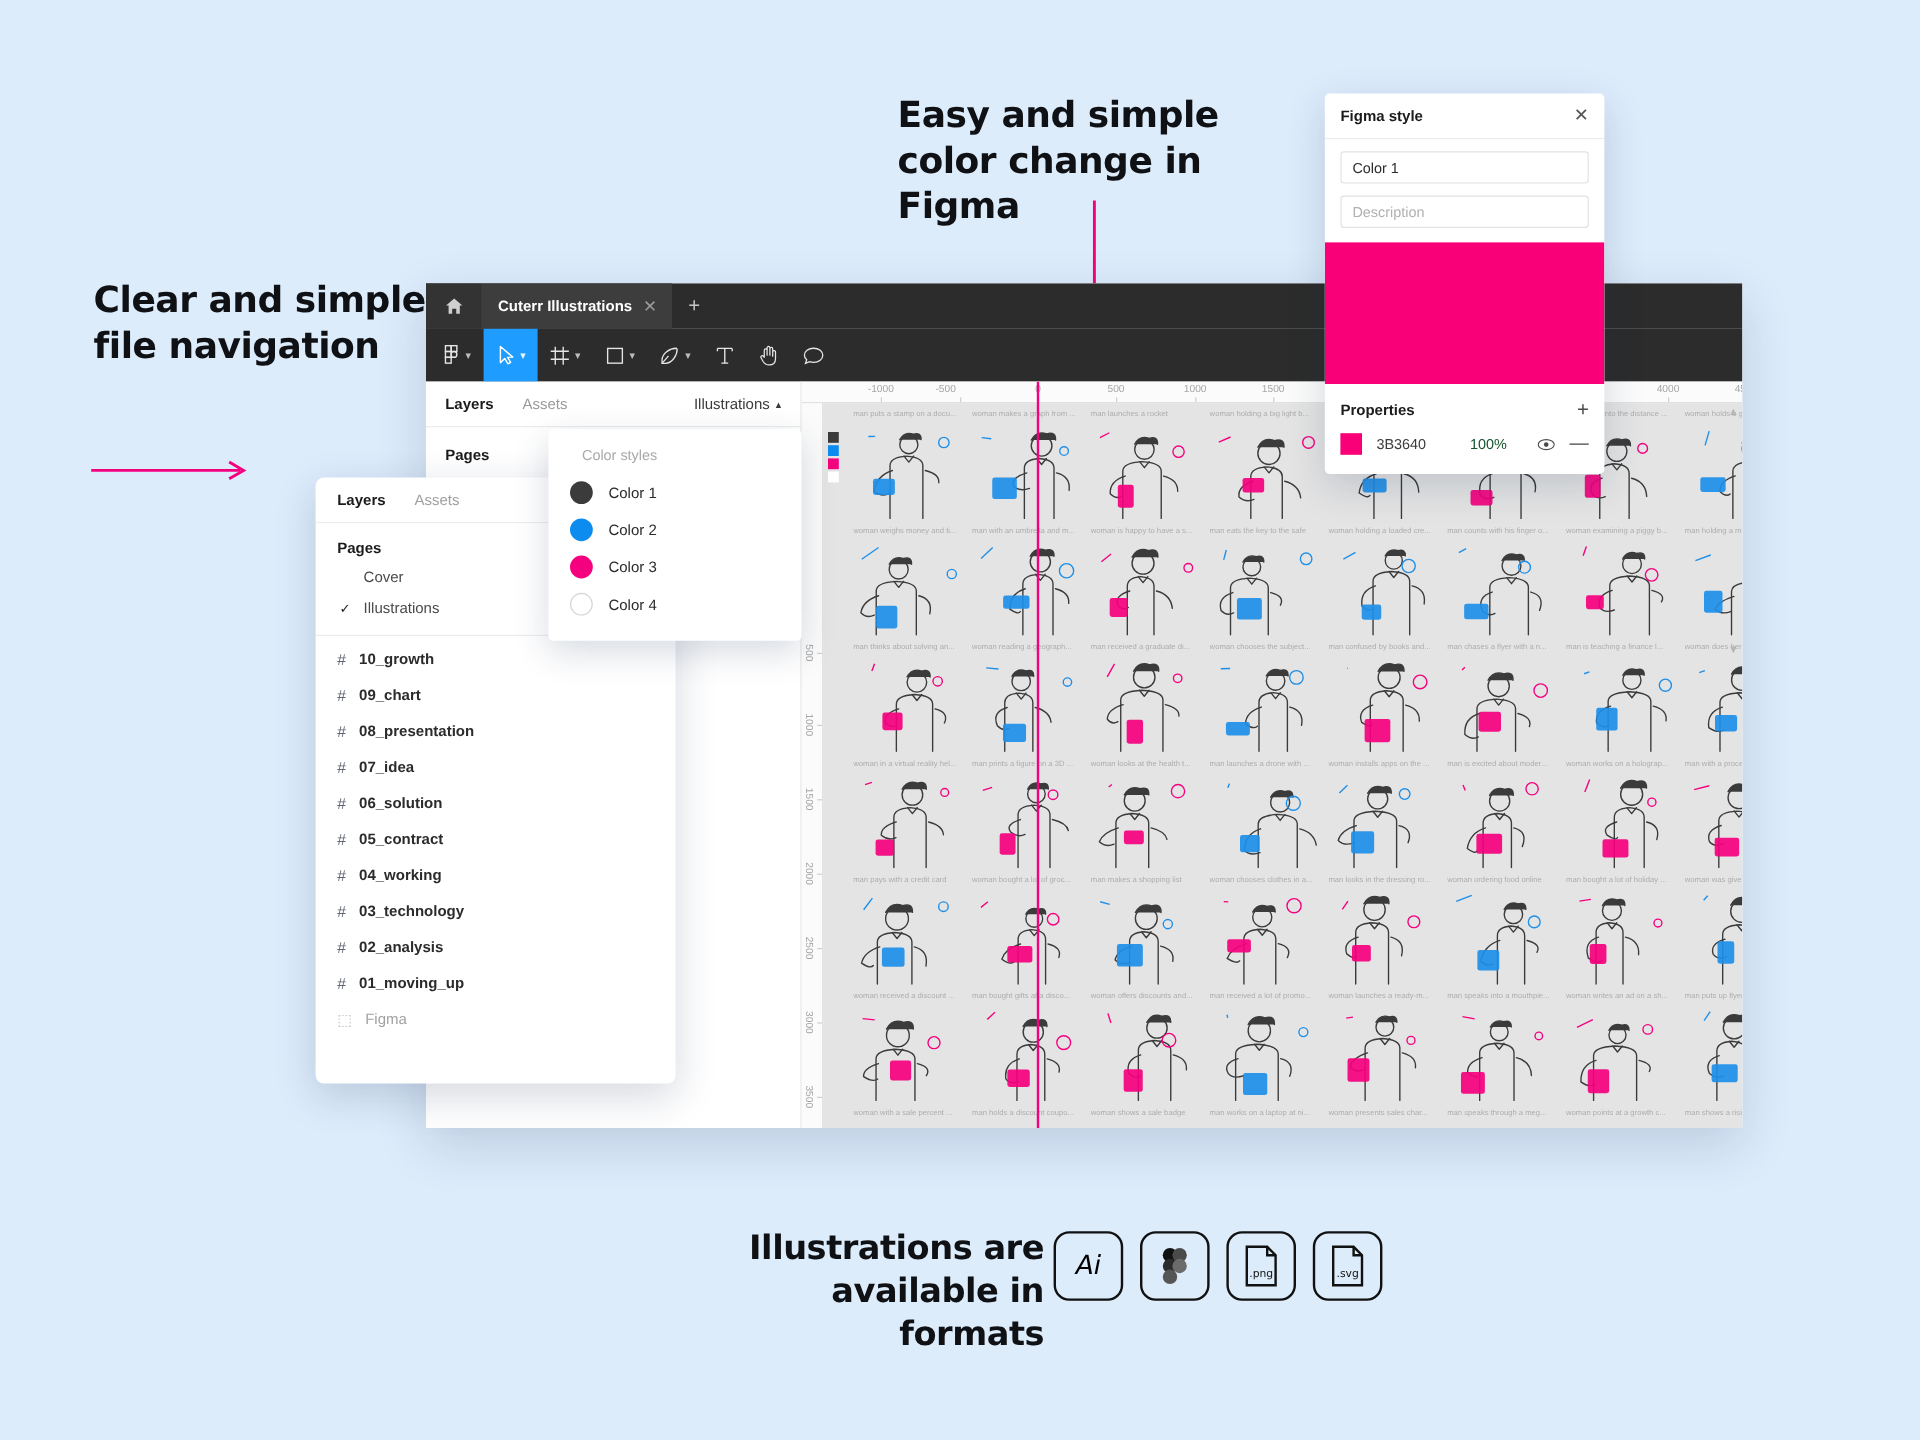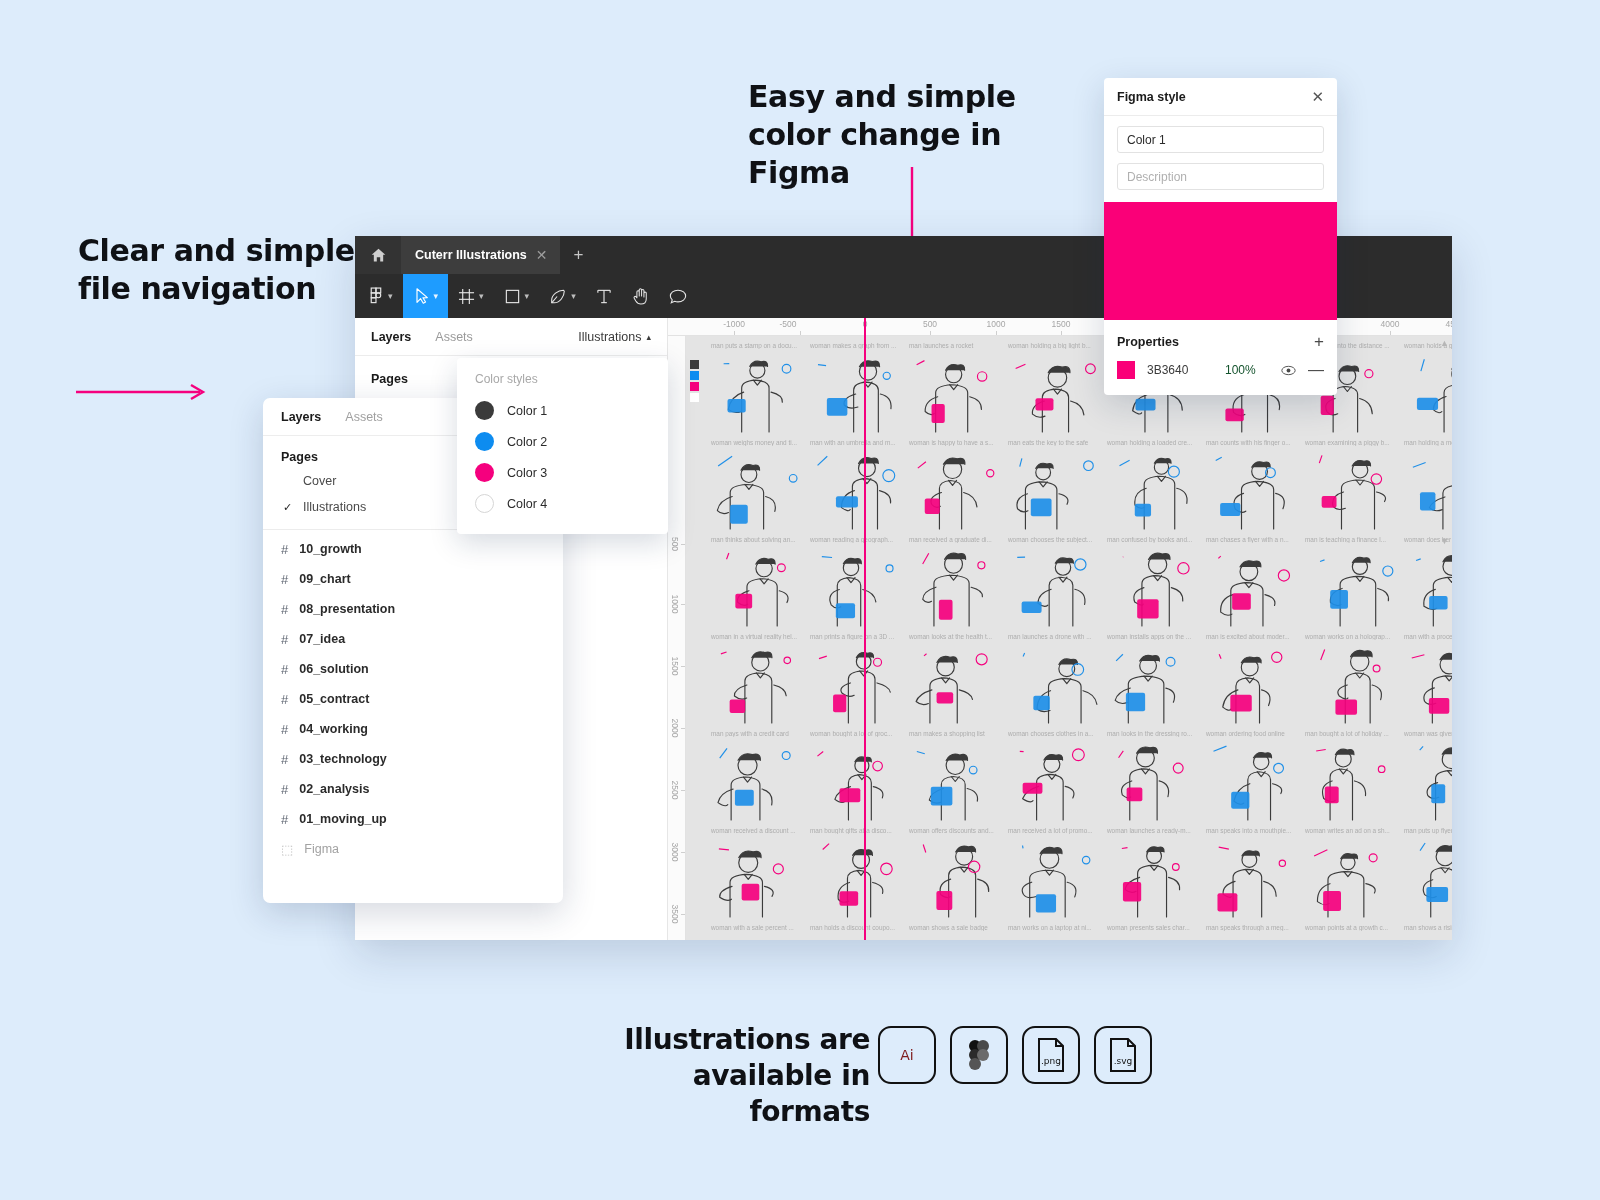--- a/index.html
+++ b/index.html
@@ -194,21 +194,21 @@
   .lf-item.muted .hash { color: #c2c2c2; }
 
   
   #color-styles {
     position: absolute; left: 457px; top: 358px;
     width: 211px; height: 176px; background: #fff;
     border-radius: 4px; box-shadow: 0 9px 28px rgba(20,40,80,.17);
     z-index: 25; padding: 14px 0 10px 0;
   }
   #color-styles .cs-title {
-    font-size: 12px; color: #a8a8a8; padding: 0 18px 9px 18px;
+    font-size: 12px; color: #a8a8a8; padding: 0 18px 9px 28px;
   }
   .cs-row {
     display: flex; align-items: center; gap: 13px;
     padding: 6px 18px; font-size: 12.5px; color: #2b2b2b; cursor: pointer;
   }
   .cs-dot { width: 19px; height: 19px; border-radius: 50%; flex: none; }
   .cs-dot.outline { border: 1px solid #d6d6d6; }
 
   
   #edit-style {
@@ -244,21 +244,21 @@
   .es-prop-row .minus { color: #4a4a4a; font-size: 16px; cursor: pointer; line-height: 1; }
 
   
   #formats { position: absolute; left: 878px; top: 1026px; display: flex; gap: 14px; }
   .fmt-badge {
     width: 58px; height: 58px; border: 2.2px solid #111;
     border-radius: 13px; display: flex; align-items: center; justify-content: center;
     background: transparent; cursor: pointer;
   }
   .fmt-badge .ai {
-    font-family: "DejaVu Sans", sans-serif; font-size: 14px; color: #7f1d1d;
+    font-family: "DejaVu Sans", sans-serif; font-size: 22px; color: #000000; font-style: italic;
   }
 </style>
 </head>
 <body>
 
 <div id="stage">
 
   <div class="promo-heading" id="h-color">Easy and simple color change in Figma</div>
 
   <div class="promo-heading" id="h-nav">Clear and simple file navigation</div>

